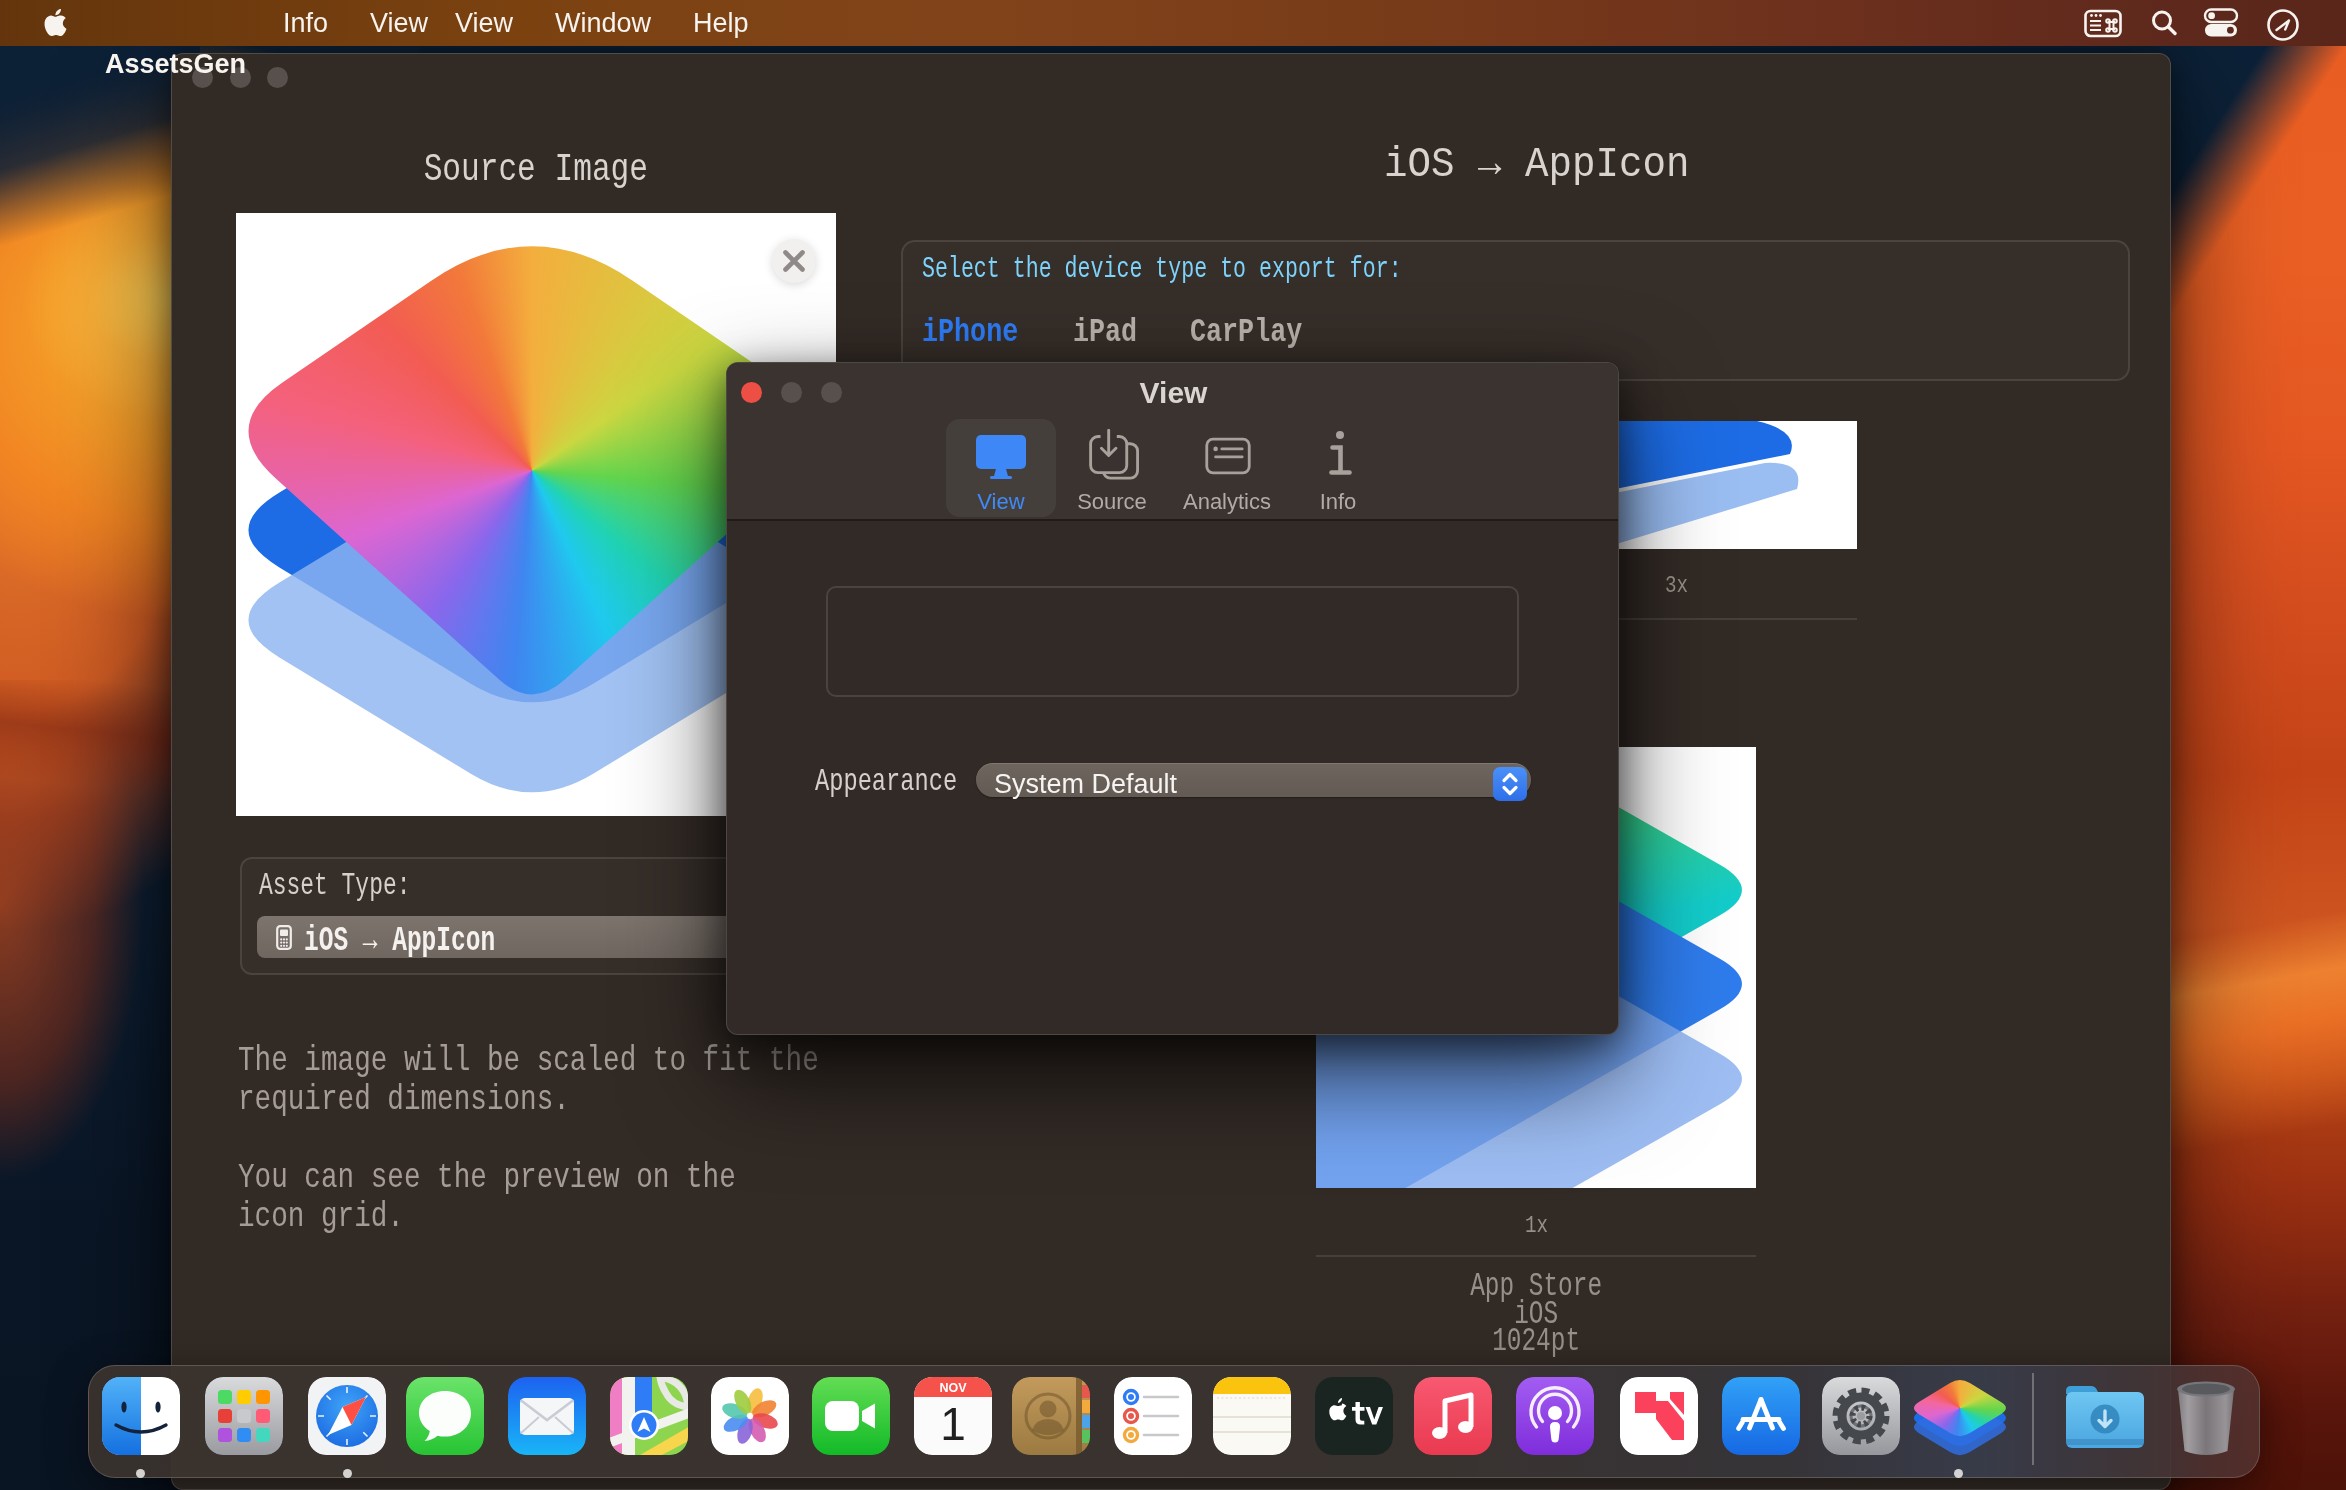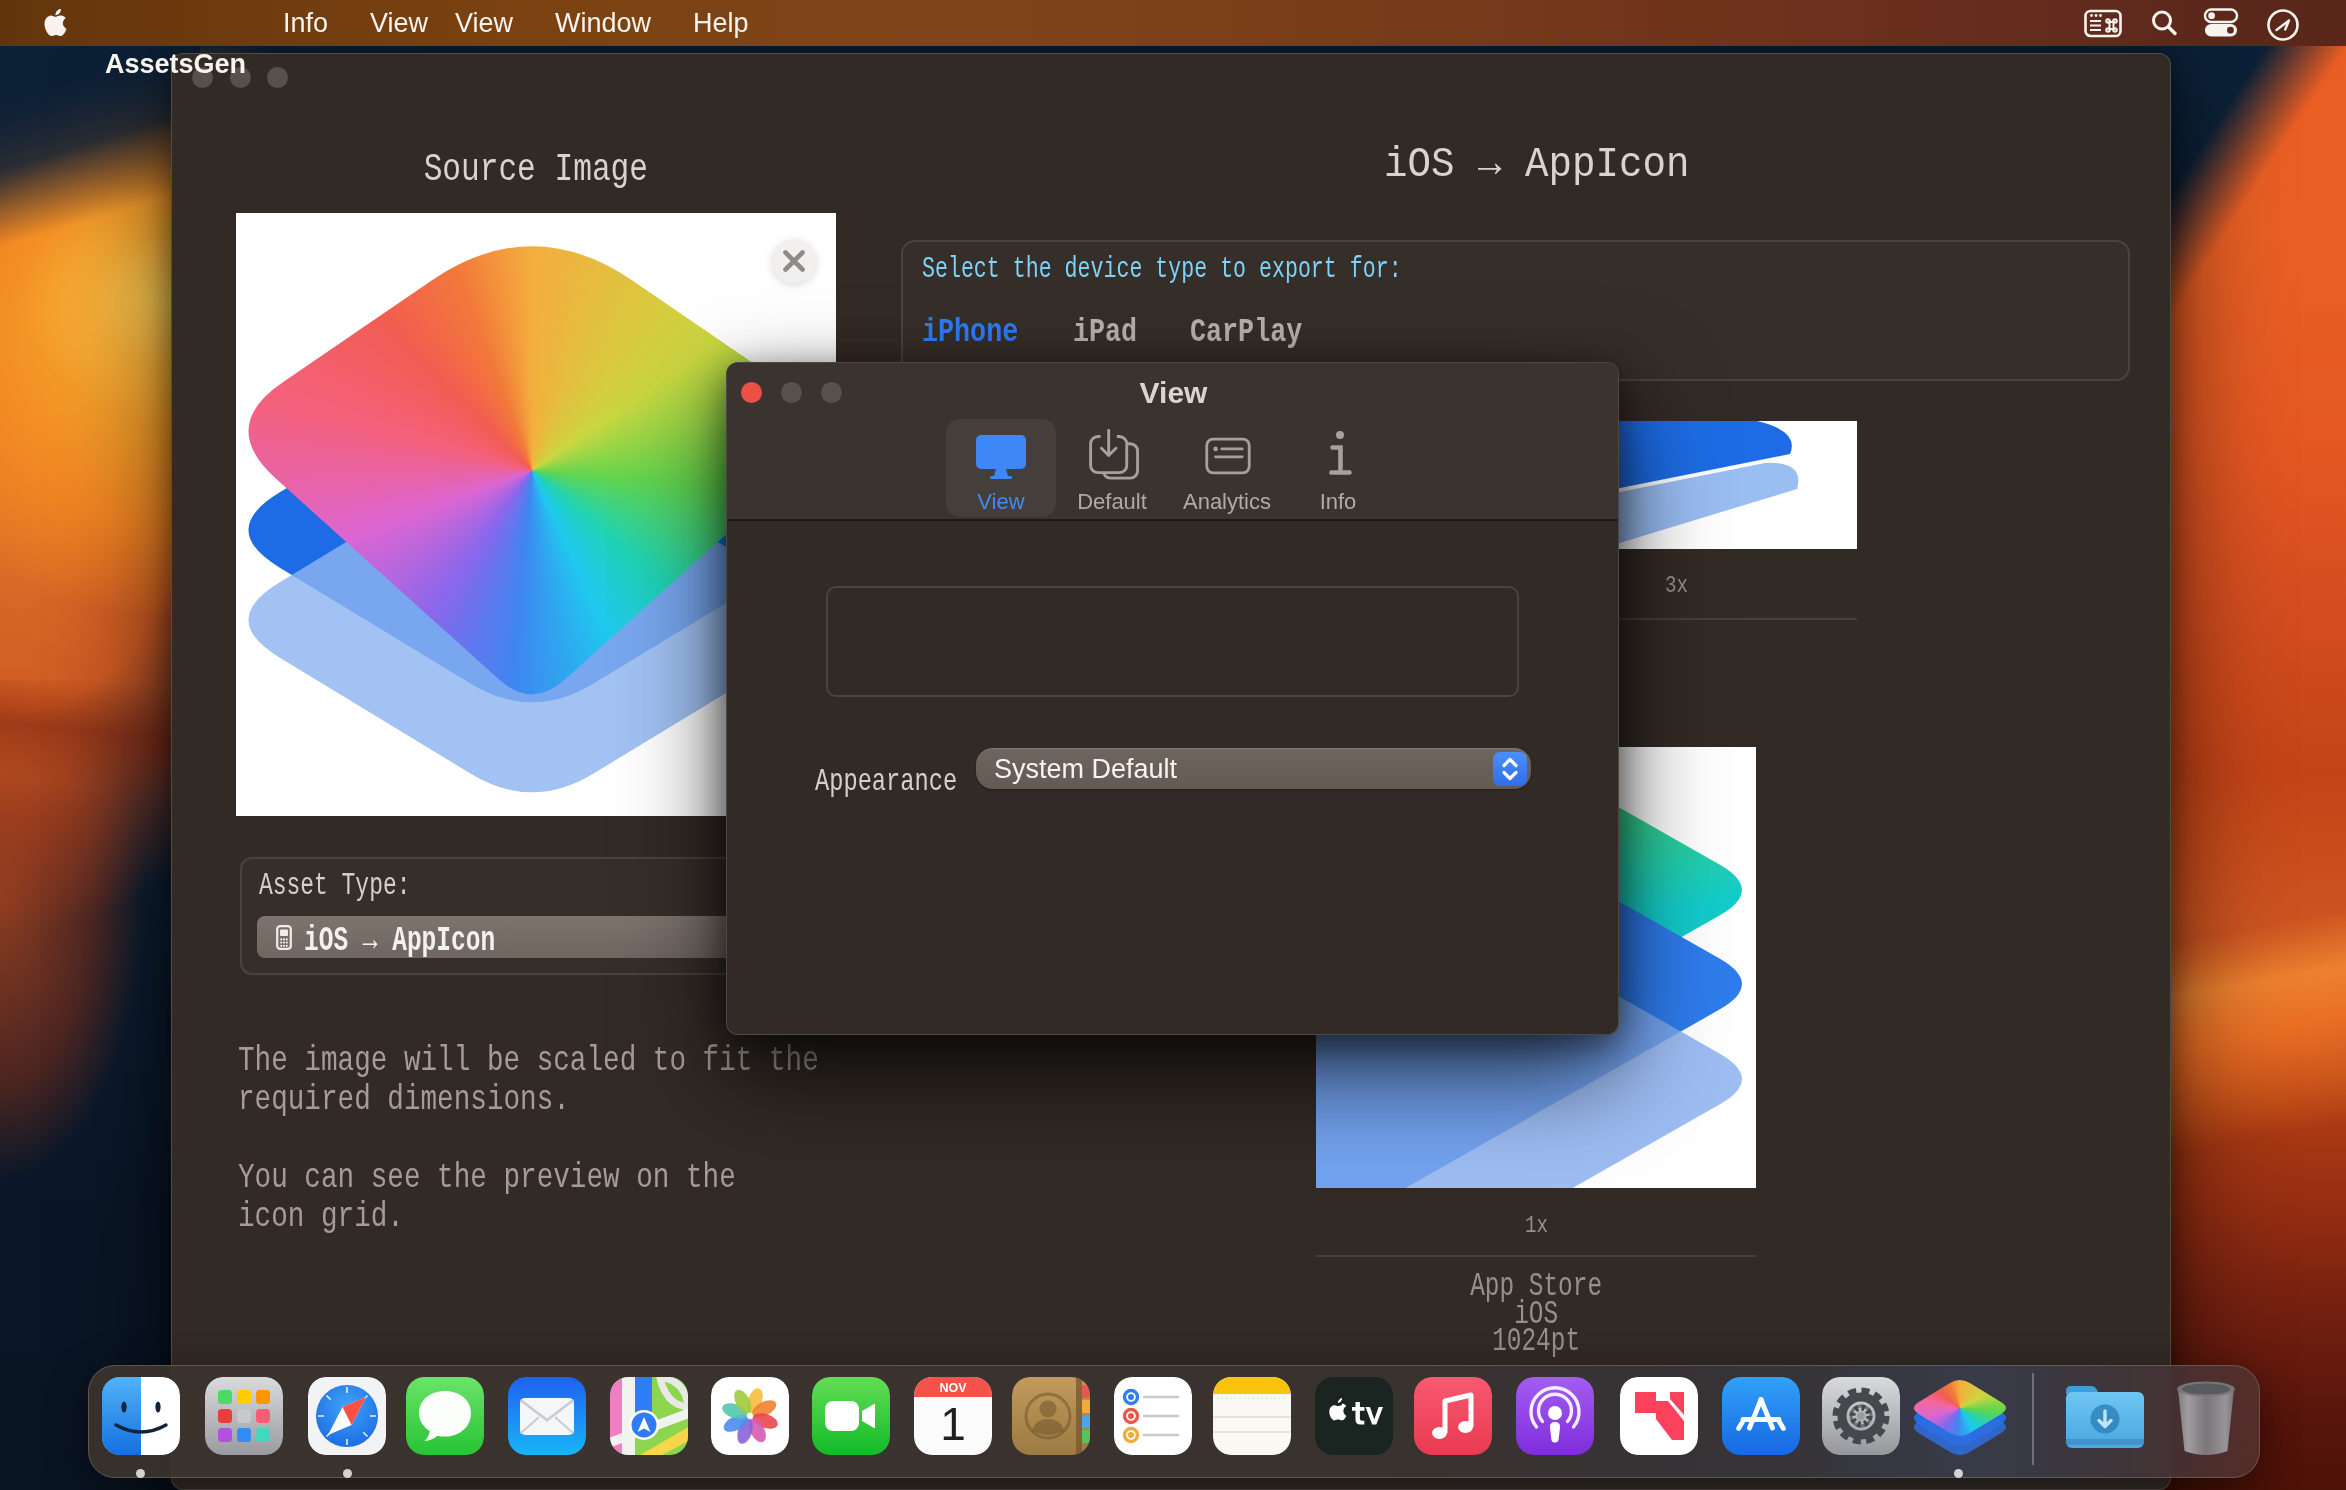--- a/index.html
+++ b/index.html
@@ -67,21 +67,21 @@
 .sep { position:absolute; height:2px; background:rgba(255,255,255,0.10); }
 
 
 #viewwin { position:absolute; left:726px; top:362px; width:893px; height:673px;
  background:#312a26; border-radius:12px; border:1px solid rgba(255,255,255,0.14);
  box-shadow:0 40px 100px rgba(0,0,0,.68), 0 10px 36px rgba(0,0,0,.5); overflow:hidden; }
 #vwhead { position:absolute; left:0; top:0; width:893px; height:158px; background:#3a332f; border-bottom:2px solid #201b18; }
 .tbbtn { position:absolute; top:56px; width:110px; height:98px; border-radius:14px; }
 .tblabel { position:absolute; top:126px; width:110px; text-align:center; font-size:22px; color:#b2aaa4; }
 #infobox { position:absolute; left:99px; top:223px; width:693px; height:111px; border:2px solid rgba(255,255,255,0.12); border-radius:10px; }
-#popup { position:absolute; left:249px; top:385px; width:555px; height:41px; border-radius:17px;
+#popup { position:absolute; left:249px; top:400px; width:555px; height:34px; border-radius:17px;
  background:linear-gradient(180deg,#6f655f 0%,#645a54 100%); box-shadow:inset 0 1px 0 rgba(255,255,255,.12), 0 1px 2px rgba(0,0,0,.3); }
 #popbtn { position:absolute; right:4px; top:3.5px; width:34px; height:34px; border-radius:7px;
  background:linear-gradient(180deg,#4a90f8 0%,#2e6fe9 100%); }
 
 
 #dock { position:absolute; left:88px; top:1365px; width:2172px; height:113px; border-radius:27px;
  background:linear-gradient(90deg, rgba(59,51,47,.93) 0%, rgba(58,51,48,.93) 60%, rgba(55,53,58,.9) 78%, rgba(56,62,78,.88) 87%, rgba(64,54,58,.9) 94%, rgba(84,48,44,.9) 100%);
  border:1px solid rgba(150,140,135,.4); box-shadow:0 10px 40px rgba(0,0,0,.45); }
 .dicon { position:absolute; top:1377px; width:78px; height:78px; border-radius:18px; }
 .ddot { position:absolute; top:1469px; width:9px; height:9px; border-radius:50%; background:rgba(240,238,236,.85); }
@@ -209,21 +209,21 @@
   </svg>
   <div class="tblabel" style="left:219px;color:#3f8af7;">View</div>
 
   <svg class="abs" style="left:360px;top:66px;" width="56" height="53" viewBox="0 0 62 58">
     <rect x="18" y="16" width="38" height="38" rx="8" fill="none" stroke="#a8a09a" stroke-width="3.2"></rect>
     <rect x="4" y="8" width="40" height="40" rx="8" fill="#393230"></rect>
     <rect x="4" y="8" width="40" height="40" rx="8" fill="none" stroke="#a8a09a" stroke-width="3.2"></rect>
     <rect x="15" y="5" width="18" height="6" fill="#393230"></rect>
     <path d="M24 1 L24 28 M16 21 L24 29 L32 21" fill="none" stroke="#a8a09a" stroke-width="3.2" stroke-linecap="round" stroke-linejoin="round"></path>
   </svg>
-  <div class="tblabel" style="left:330px;">Default</div>
+  <div class="tblabel" style="left:330px;">Source</div>
 
   <svg class="abs" style="left:478px;top:74px;" width="46" height="38" viewBox="0 0 52 42">
     <rect x="2" y="2" width="48" height="38" rx="7" fill="none" stroke="#a8a09a" stroke-width="3.2"></rect>
     <circle cx="12" cy="13" r="2.6" fill="#a8a09a"></circle>
     <path d="M19 13 L42 13" stroke="#a8a09a" stroke-width="3.2" stroke-linecap="round"></path>
     <path d="M12 22 L42 22" stroke="#a8a09a" stroke-width="3.2" stroke-linecap="round"></path>
   </svg>
   <div class="tblabel" style="left:445px;">Analytics</div>
 
   <svg class="abs" style="left:598px;top:66px;" width="28" height="50" viewBox="0 0 28 50">

